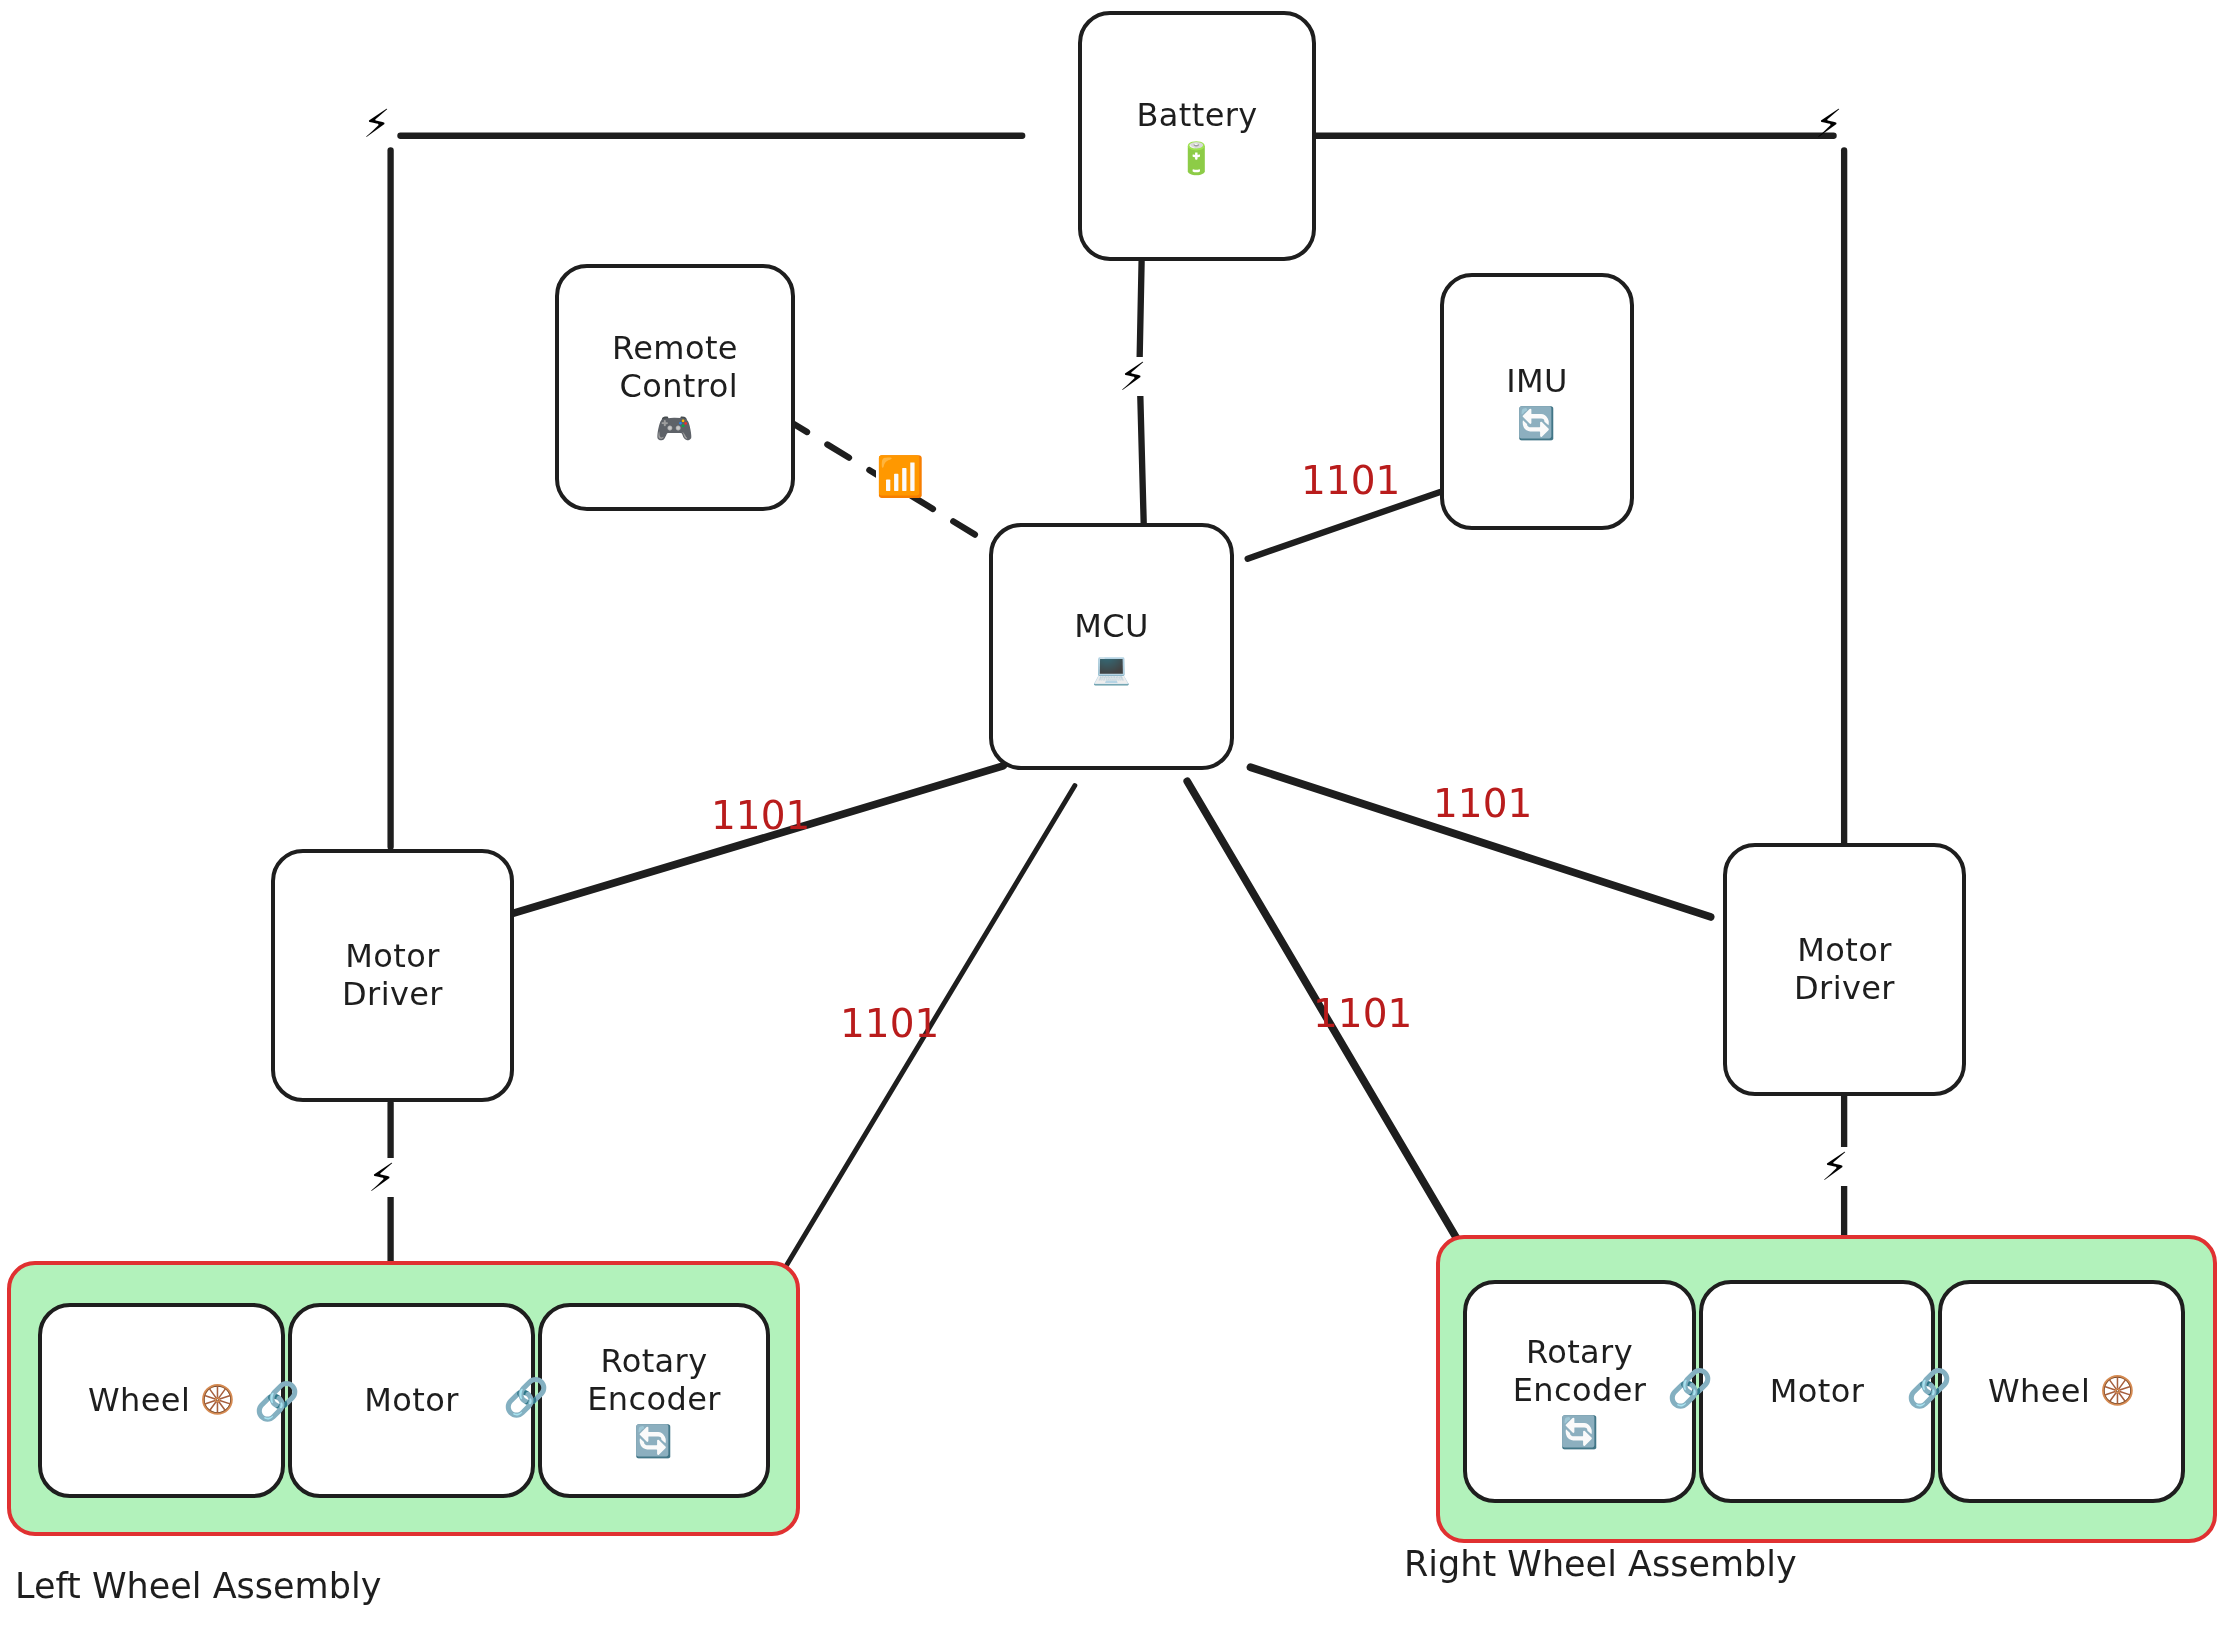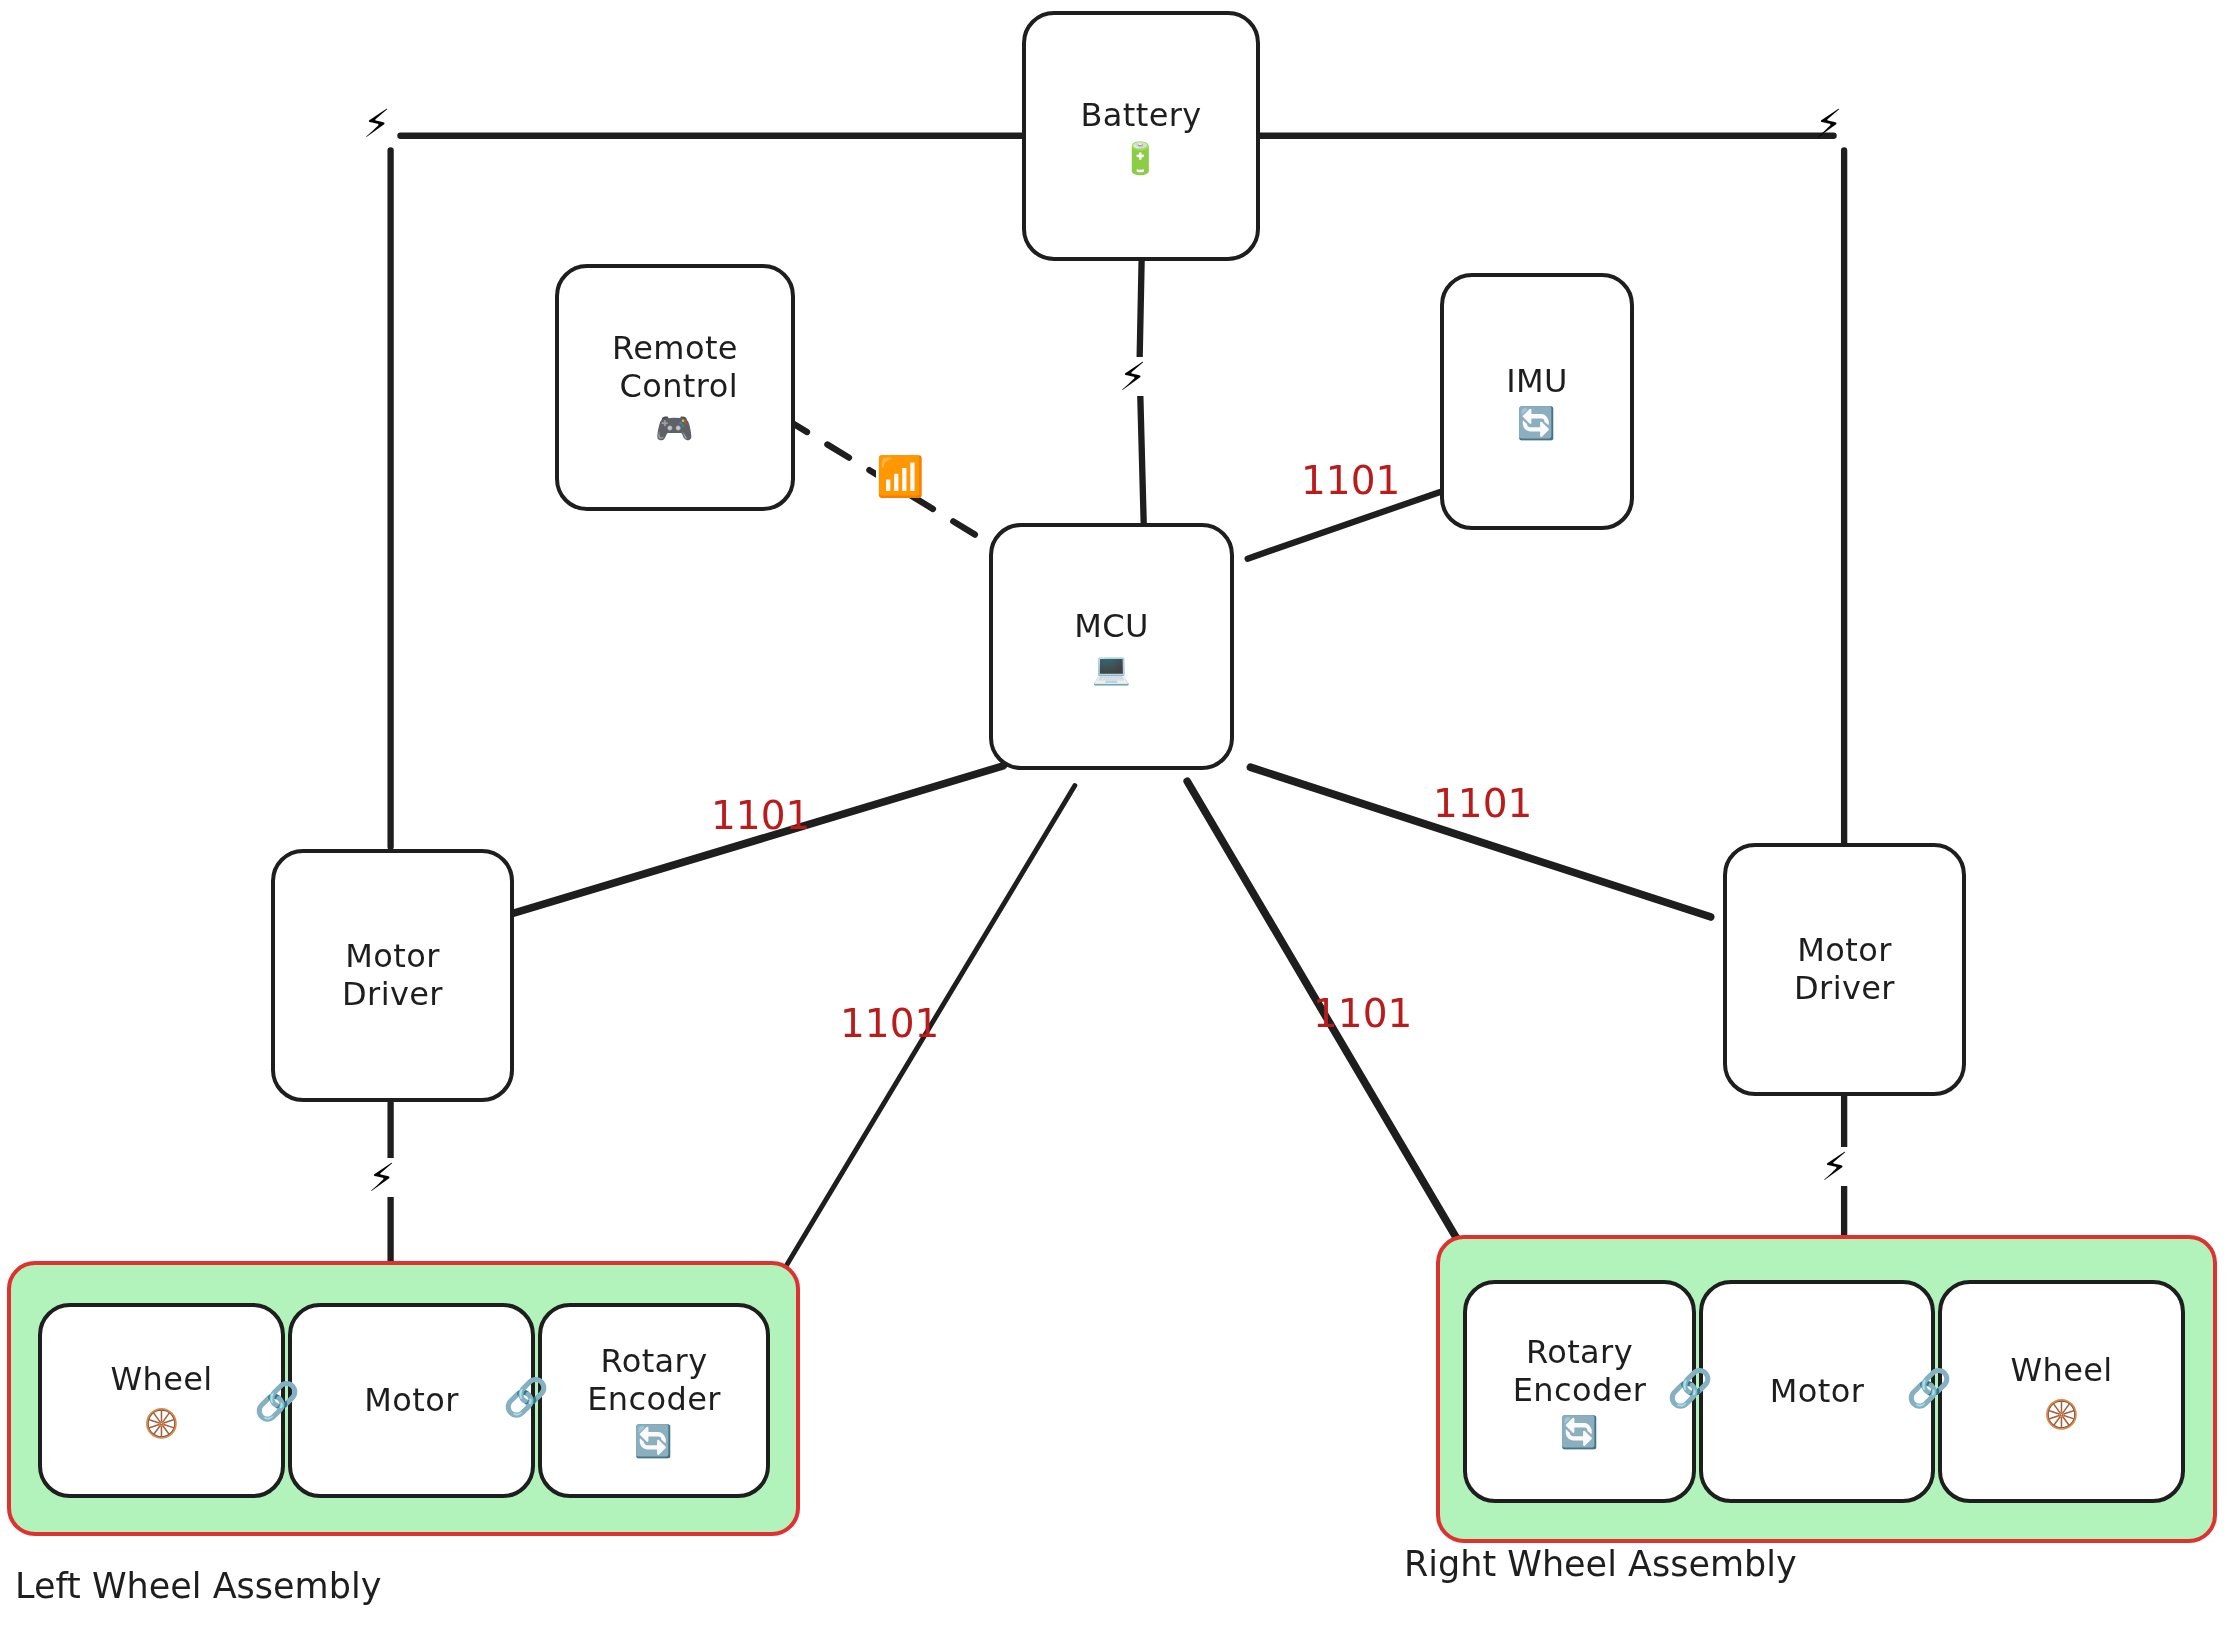--- a/index.html
+++ b/index.html
@@ -48,21 +48,21 @@
     line-height: 1.18;
     letter-spacing: 0.4px;
     white-space: pre-line;
   }
   .node .emoji {
     font-size: 31px;
     line-height: 1.1;
     margin-top: 5.6px;
   }
   .node.inline {
-    flex-direction: column;
+    flex-direction: row;
     gap: 9.8px;
   }
   .node.inline .emoji { margin-top: 0; font-size: 28px; }
 
   
   .group {
     position: absolute;
     box-sizing: border-box;
     background: #b2f2bb;
     border: 4.9px solid #e03131;
@@ -147,21 +147,21 @@
   <div class="edge-icon" style="left:368px;  top:1158px;">⚡</div>
   <div class="edge-icon" style="left:1821px; top:1147px;">⚡</div>
   <div class="edge-icon" style="left:876px; top:457px;">📶</div>
 
   <div class="edge-label" style="left:1301px; top:458px;">1101</div>
   <div class="edge-label" style="left:711px; top:793px;">1101</div>
   <div class="edge-label" style="left:1433px; top:781px;">1101</div>
   <div class="edge-label" style="left:840px; top:1001px;">1101</div>
   <div class="edge-label" style="left:1313px; top:991px;">1101</div>
 
-  <div class="node" style="left:1022px; top:11.2px; width:238px; height:250px;">
+  <div class="node" style="left:1078px; top:11.2px; width:238px; height:250px;">
     <span class="label">Battery</span>
     <span class="emoji">🔋</span>
   </div>
 
   <div class="node" style="left:555px; top:264px; width:240px; height:247px;text-align:right;">
     <span class="label">Remote
 Control</span>
     <span class="emoji">🎮</span>
   </div>
 

